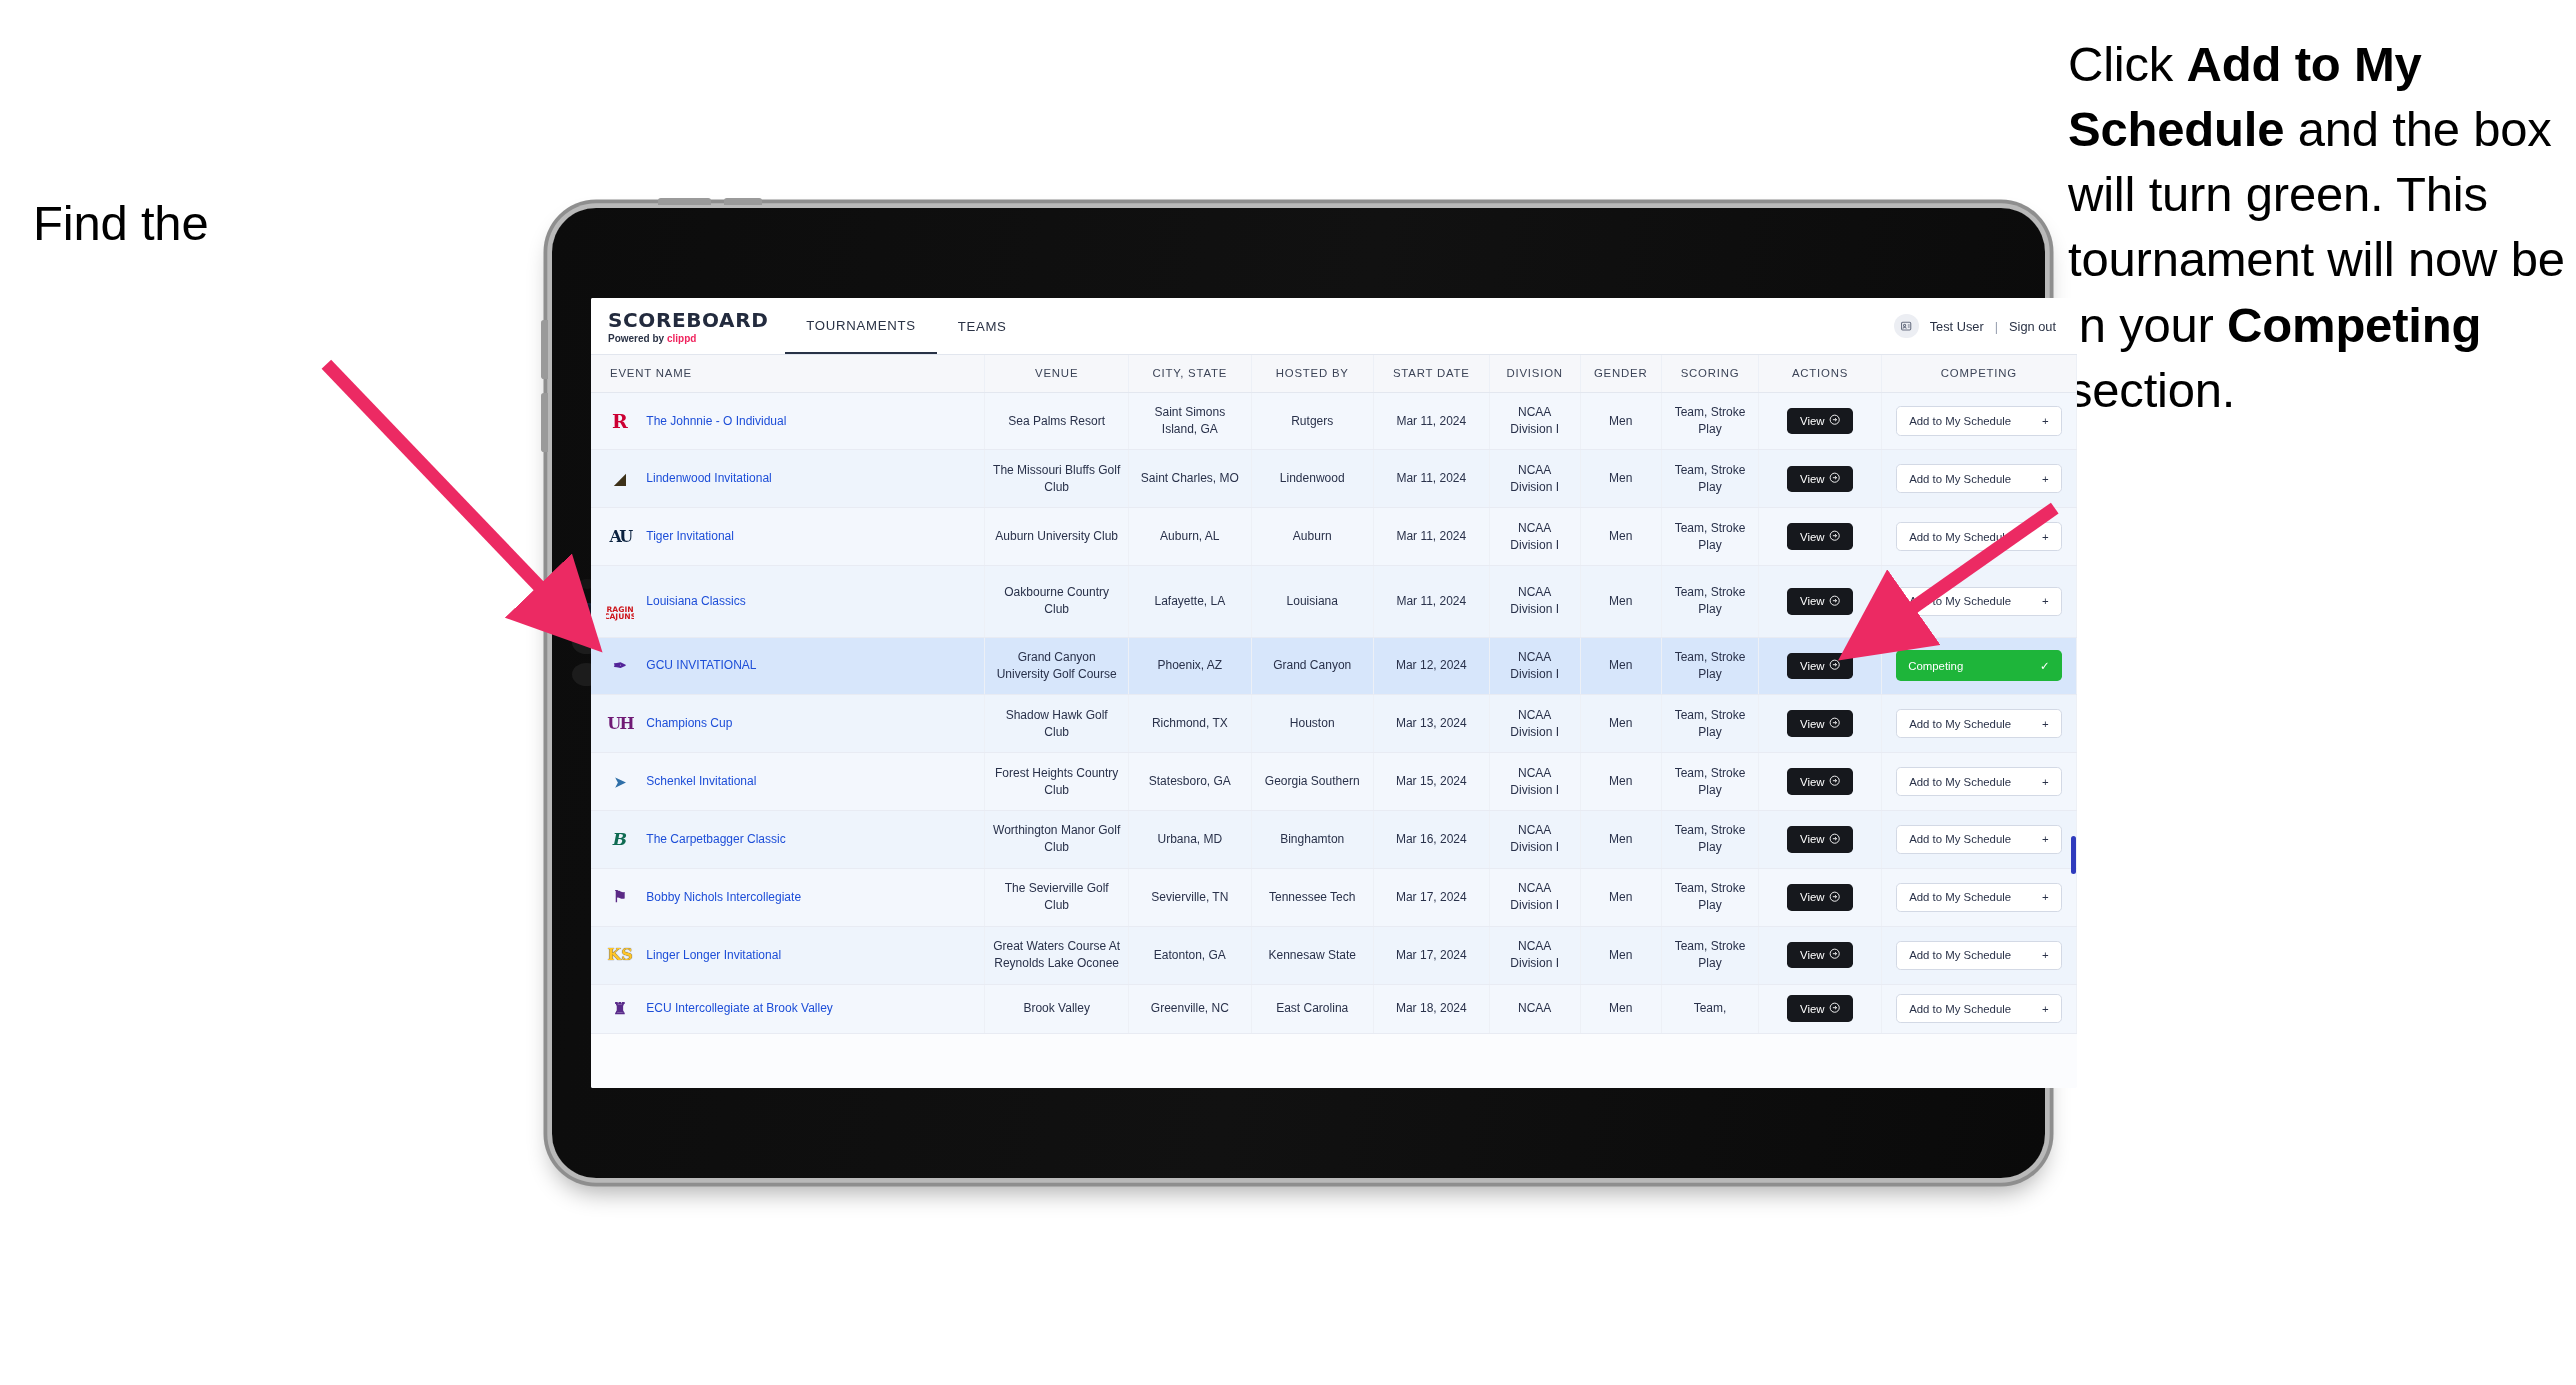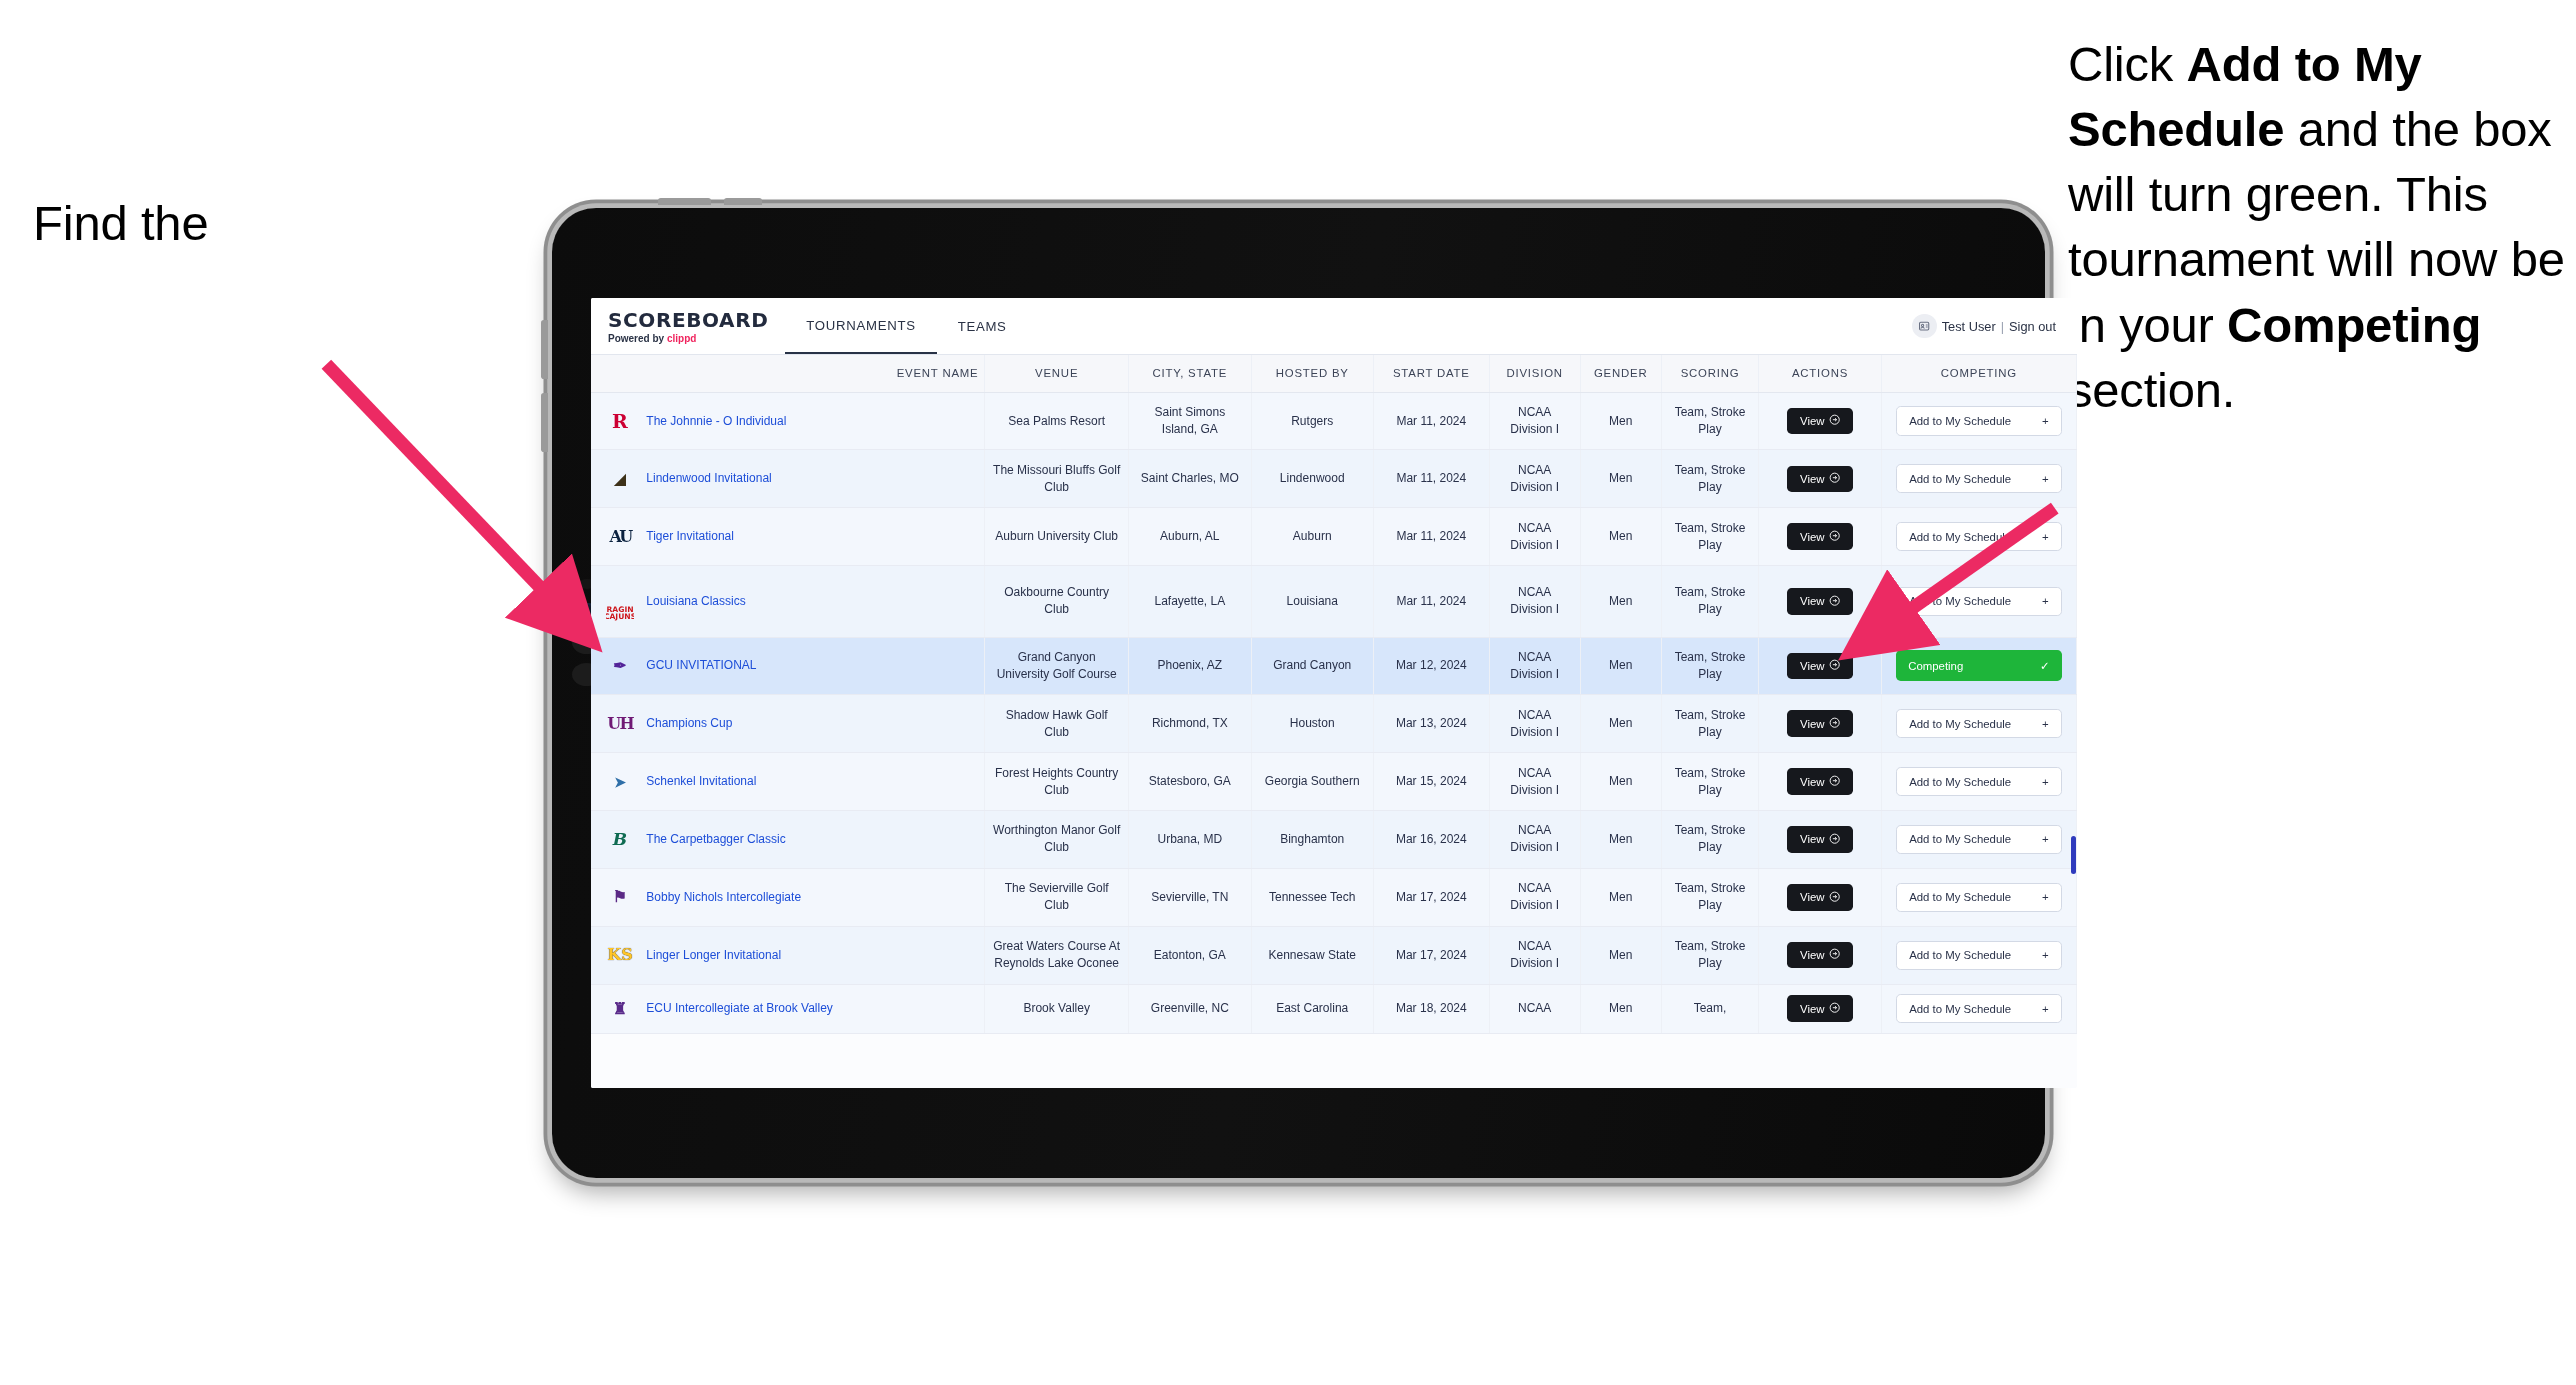--- a/index.html
+++ b/index.html
@@ -137,21 +137,21 @@
     cursor: pointer;
     position: relative;
     white-space: nowrap;
   }
   .nav-tab.active { border-bottom: 2.8px solid #283246; }
 
   #user-zone {
     margin-left: auto;
     display: flex;
     align-items: center;
-    gap: 5px;
+    gap: 11px;
     padding-right: 21px;
     font-size: 12.8px;
     color: #2a3245;
     white-space: nowrap;
   }
   #user-avatar {
     width: 24.6px; height: 24.6px;
     border-radius: 50%;
     background: #eceef3;
     display: flex; align-items: center; justify-content: center;
@@ -172,21 +172,21 @@
     background: #f6f7fa;
     font-size: 11.4px;
     font-weight: 400;
     letter-spacing: 0.8px;
     color: #3c4457;
     text-align: center;
     padding: 12.3px 5.7px;
     border-bottom: 0.9px solid #e3e7ef;
     border-right: 0.9px solid #edf0f6;
   }
-  thead th:first-child { text-align: right; padding-left: 19px; }
+  thead th:first-child { text-align: left; padding-left: 19px; }
 
   tbody td {
     font-size: 12px;
     color: #29314a;
     text-align: center;
     padding: 11.4px 7.6px;
     border-bottom: 0.9px solid #e8ebf3;
     border-right: 0.9px solid #edf0f6;
     line-height: 1.42;
     vertical-align: middle;

